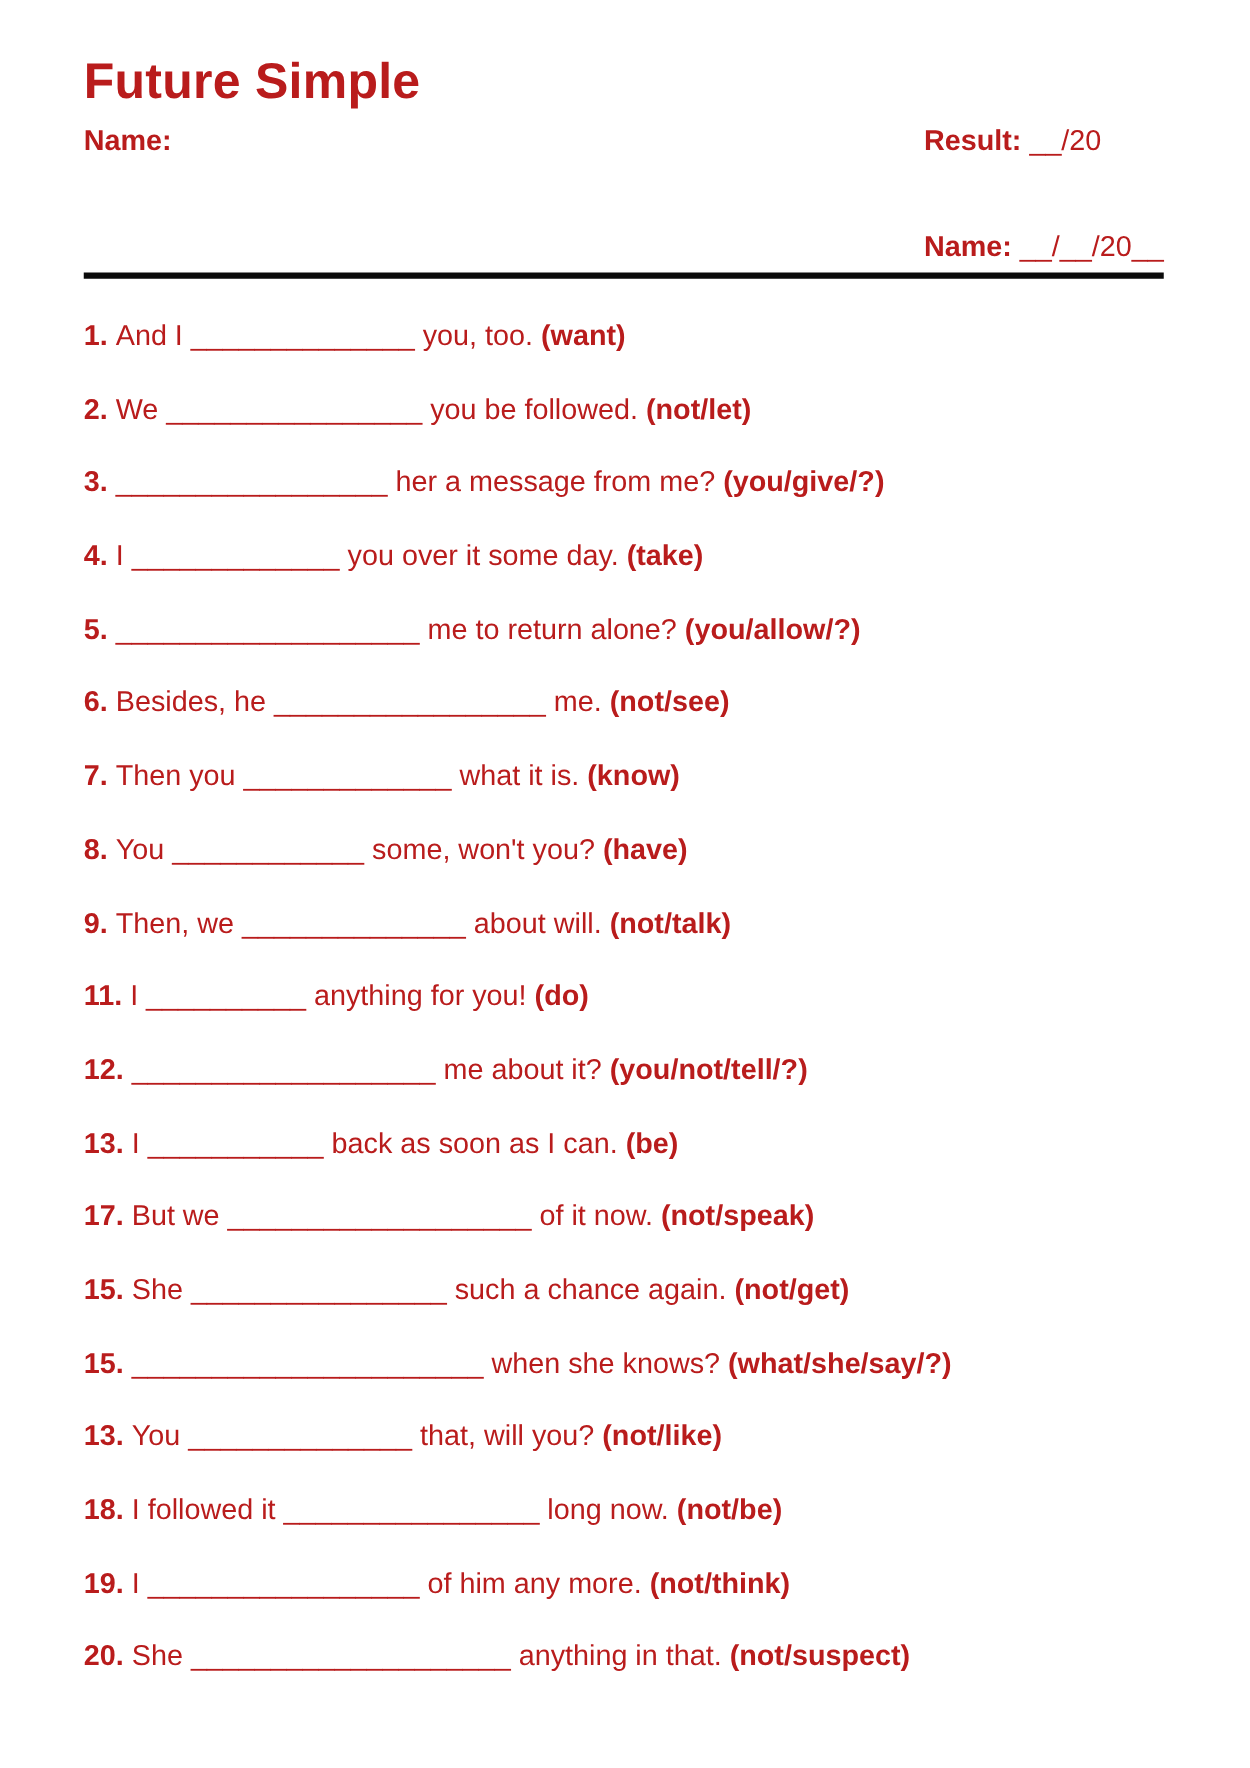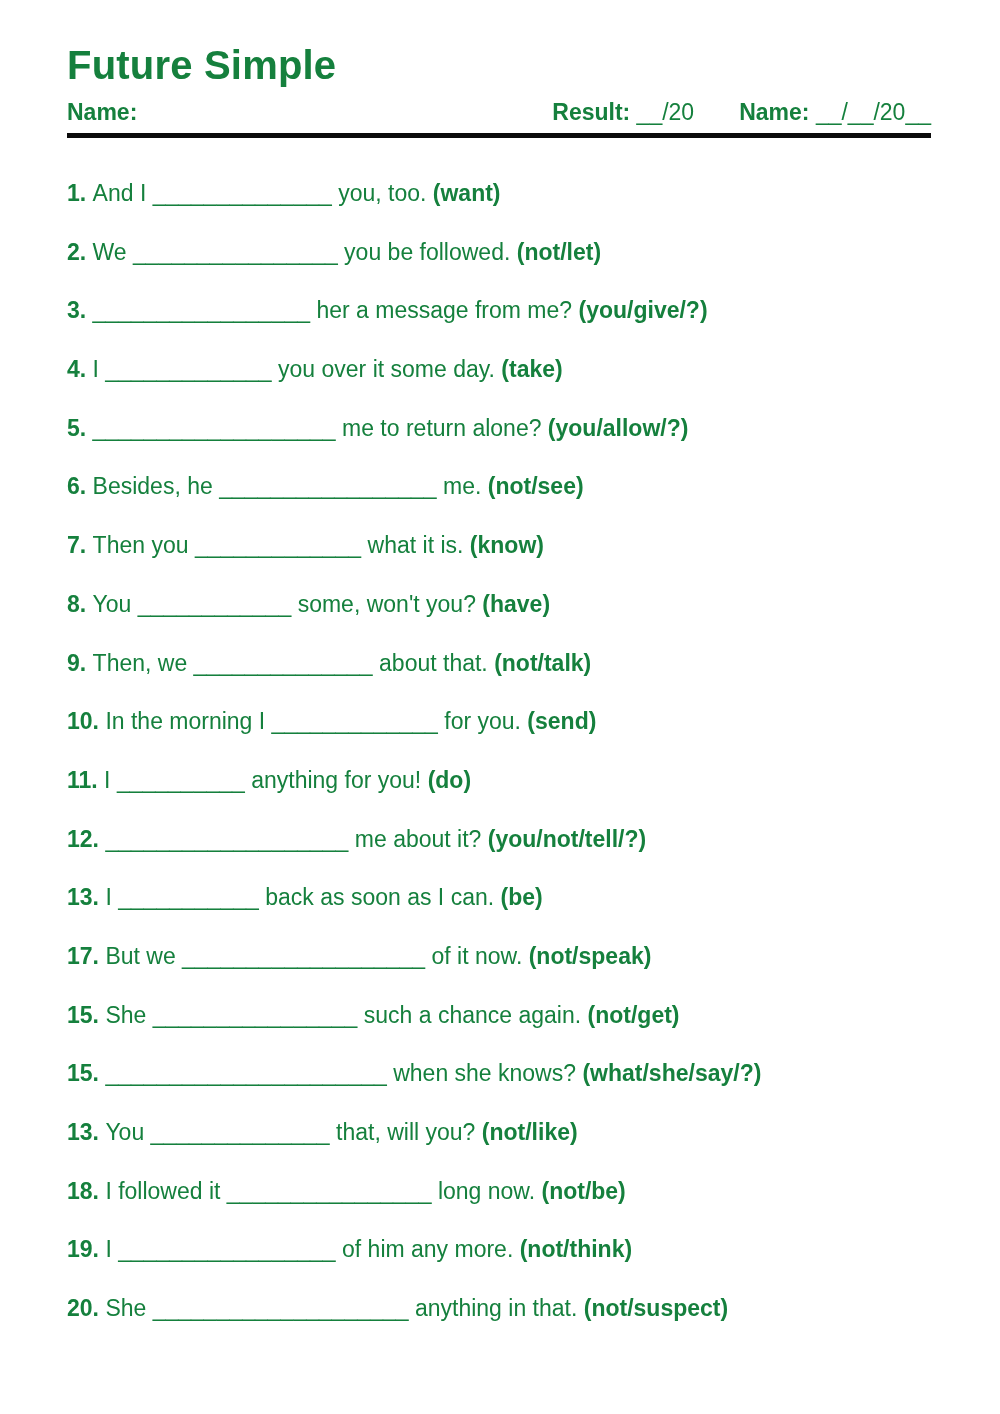--- a/index.html
+++ b/index.html
@@ -5,21 +5,21 @@
   html, body {
     margin: 0;
     padding: 0;
     background: #ffffff;
   }
   .page {
     position: relative;
     width: 1000px;
     height: 1414px;
     background: #ffffff;
-    color: #15803d;
+    color: #b91c1c;
     font-family: "Liberation Sans", "DejaVu Sans", sans-serif;
     overflow: hidden;
     box-sizing: border-box;
   }
   .content {
     padding: 0 69px 0 67px;
   }
   .title {
     margin: 0;
     padding-top: 42px;
@@ -32,31 +32,32 @@
     display: flex;
     justify-content: space-between;
     align-items: baseline;
     margin-top: 10px;
     font-size: 23px;
     line-height: 28px;
     white-space: nowrap;
   }
   .header-right {
     display: flex;
-    gap: 45px;
+    gap: 57px;
+    flex-direction: column;
   }
   .b { font-weight: bold; }
   .divider {
     margin-top: 7px;
     border: 0;
     border-top: 5px solid #0b0b0b;
     height: 0;
   }
   .questions {
-    margin-top: 40px;
+    margin-top: 30px;
     font-size: 23px;
   }
   .q {
     line-height: 30px;
     margin: 0 0 28.7px 0;
     white-space: nowrap;
   }
   .q:last-child { margin-bottom: 0; }
 </style>
 </head>
@@ -87,23 +88,22 @@
   <div class="q"><span class="b">4. </span><span>I </span><span>_____________</span><span> you over it some day. </span><span class="b">(take)</span></div>
 
   <div class="q"><span class="b">5. </span><span></span><span>___________________</span><span> me to return alone? </span><span class="b">(you/allow/?)</span></div>
 
   <div class="q"><span class="b">6. </span><span>Besides, he </span><span>_________________</span><span> me. </span><span class="b">(not/see)</span></div>
 
   <div class="q"><span class="b">7. </span><span>Then you </span><span>_____________</span><span> what it is. </span><span class="b">(know)</span></div>
 
   <div class="q"><span class="b">8. </span><span>You </span><span>____________</span><span> some, won't you? </span><span class="b">(have)</span></div>
 
-  <div class="q"><span class="b">9. </span><span>Then, we </span><span>______________</span><span> about that. </span><span class="b">(not/talk)</span></div>
+  <div class="q"><span class="b">9. </span><span>Then, we </span><span>______________</span><span> about will. </span><span class="b">(not/talk)</span></div>
 
-  <div class="q"><span class="b">10. </span><span>In the morning I </span><span>_____________</span><span> for you. </span><span class="b">(send)</span></div>
 
   <div class="q"><span class="b">11. </span><span>I </span><span>__________</span><span> anything for you! </span><span class="b">(do)</span></div>
 
   <div class="q"><span class="b">12. </span><span></span><span>___________________</span><span> me about it? </span><span class="b">(you/not/tell/?)</span></div>
 
   <div class="q"><span class="b">13. </span><span>I </span><span>___________</span><span> back as soon as I can. </span><span class="b">(be)</span></div>
 
   <div class="q"><span class="b">17. </span><span>But we </span><span>___________________</span><span> of it now. </span><span class="b">(not/speak)</span></div>
 
   <div class="q"><span class="b">15. </span><span>She </span><span>________________</span><span> such a chance again. </span><span class="b">(not/get)</span></div>

